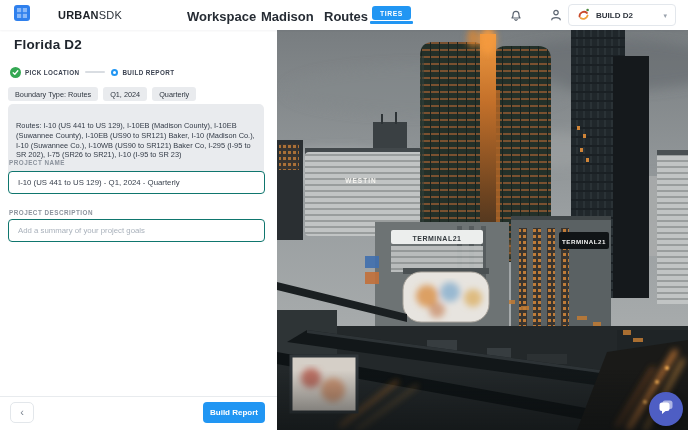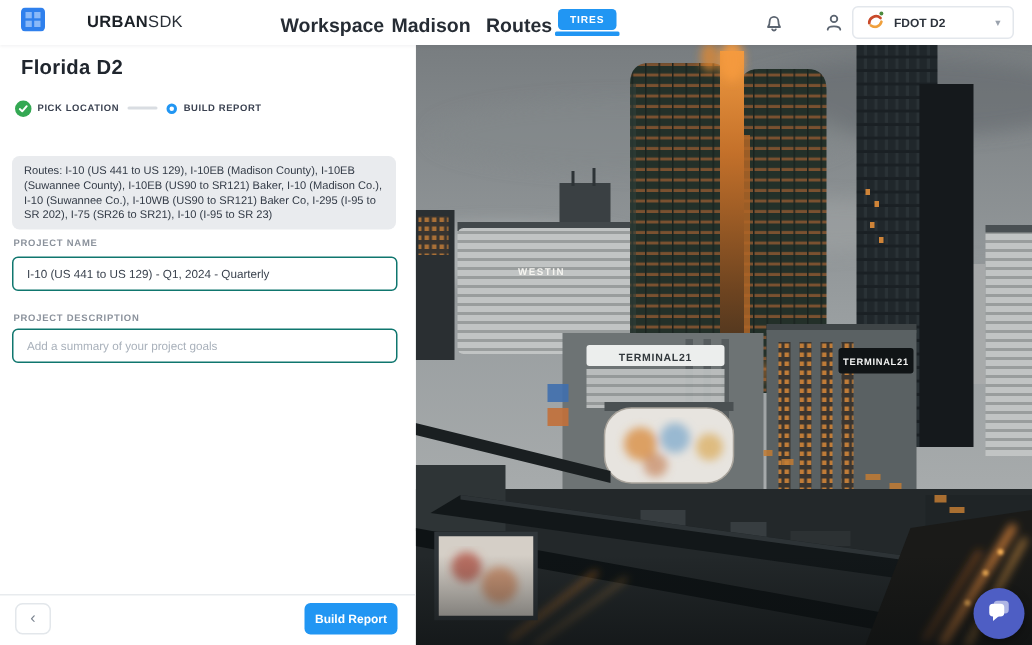--- a/index.html
+++ b/index.html
@@ -35,21 +35,21 @@
   .panel-title { position:absolute; left:14px; top:7px; font-size:13.5px; font-weight:700; color:#20262e; letter-spacing:.2px; }
   .stepper { position:absolute; left:10px; top:36px; height:12px; display:flex; align-items:center; }
   .step-circle-done { width:11px; height:11px; border-radius:50%; background:#34a853; display:flex; align-items:center; justify-content:center; }
   .step-circle-todo { width:7px; height:7px; border-radius:50%; background:#fff; border:2.2px solid #2196f3; }
   .step-label { font-size:6.3px; font-weight:700; letter-spacing:.4px; color:#3a4150; margin-left:4px; }
   .step-line { width:20px; height:1.5px; background:#d9dde2; border-radius:1px; margin:0 6px; }
   .chips { position:absolute; left:8px; top:57px; display:flex; gap:5px; }
   .chip { background:#e9ebee; border-radius:3px; height:14px; display:flex; align-items:center;
           padding:0 7px; font-size:7.3px; color:#2f3640; font-weight:500; cursor:pointer; white-space:nowrap; }
   .routes-box { position:absolute; left:8px; top:74px; width:256px; background:#e9ebee; border-radius:5px;
-                padding:5px 8px; font-size:7.4px; line-height:1.32; color:#323a46; }
+                padding:17px 8px; font-size:7.4px; line-height:1.32; color:#323a46; }
   .field-label { position:absolute; left:9px; font-size:6.3px; font-weight:700; letter-spacing:.5px; color:#8b929c; }
   .lbl-name { top:129px; }
   .lbl-desc { top:179px; }
   .text-input { position:absolute; left:8px; width:257px; border:1px solid #0f766e; border-radius:4px;
                 font-family:"Liberation Sans", sans-serif; font-size:7.8px; color:#3a424e; background:#fff; outline:none; }
   .input-name { top:141px; height:23px; padding:0 9px; }
   .input-desc { top:189px; height:23px; padding:6px 9px; resize:none; }
   .input-desc::placeholder { color:#a9b1bb; opacity:1; }
   .panel-footer-divider { position:absolute; left:0; top:366px; width:277px; height:1px; background:#e8ebee; }
   .back-btn { position:absolute; left:10px; top:372px; width:24px; height:21px; border:1px solid #e3e7eb;
@@ -106,40 +106,45 @@
   </span>
 
   <div class="org-switcher">
     <span>
       <svg width="13" height="13" viewBox="0 0 13 13" fill="none" stroke-linecap="round">
         <path d="M2.5,9.5 a4.5,4.5 0 0 1 7.5,-3.5" stroke="#c94a2a" stroke-width="1.8"></path>
         <path d="M3.6,11 a4.5,4.5 0 0 0 7,-2.5" stroke="#f0a03c" stroke-width="1.8"></path>
         <circle cx="10.6" cy="3" r="1.3" fill="#4c8a3f" stroke="none"></circle>
       </svg>
     </span>
-    <span class="org-label">FDOT D2</span>
+    <span class="org-label">BUILD D2</span>
     <span class="org-chevron">▾</span>
   </div>
 </header>
 
 <aside class="panel">
   <div class="panel-title">Florida D2</div>
 
   <div class="stepper">
     <span class="step-circle-done">
       <svg width="7" height="7" viewBox="0 0 7 7" fill="none" stroke="#fff" stroke-width="1.3" stroke-linecap="round" stroke-linejoin="round">
         <path d="M1.2,3.7 L2.8,5.2 L5.8,1.8"></path>
       </svg>
     </span>
     <span class="step-label">PICK LOCATION</span>
     <span class="step-line"></span>
     <span class="step-circle-todo"></span>
     <span class="step-label">BUILD REPORT</span>
   </div>
 
+  <div class="chips">
+    <span class="chip">Boundary Type: Routes</span>
+    <span class="chip">Q1, 2024</span>
+    <span class="chip">Quarterly</span>
+  </div>
 
   <div class="routes-box">Routes: I-10 (US 441 to US 129), I-10EB (Madison County), I-10EB (Suwannee County), I-10EB (US90 to SR121) Baker, I-10 (Madison Co.), I-10 (Suwannee Co.), I-10WB (US90 to SR121) Baker Co, I-295 (I-95 to SR 202), I-75 (SR26 to SR21), I-10 (I-95 to SR 23)</div>
 
   <label class="field-label lbl-name">PROJECT NAME</label>
   <input class="text-input input-name" type="text" value="I-10 (US 441 to US 129) - Q1, 2024 - Quarterly" style="">
 
   <label class="field-label lbl-desc">PROJECT DESCRIPTION</label>
   <textarea class="text-input input-desc" placeholder="Add a summary of your project goals" style=""></textarea>
 
   <div class="panel-footer-divider"></div>

